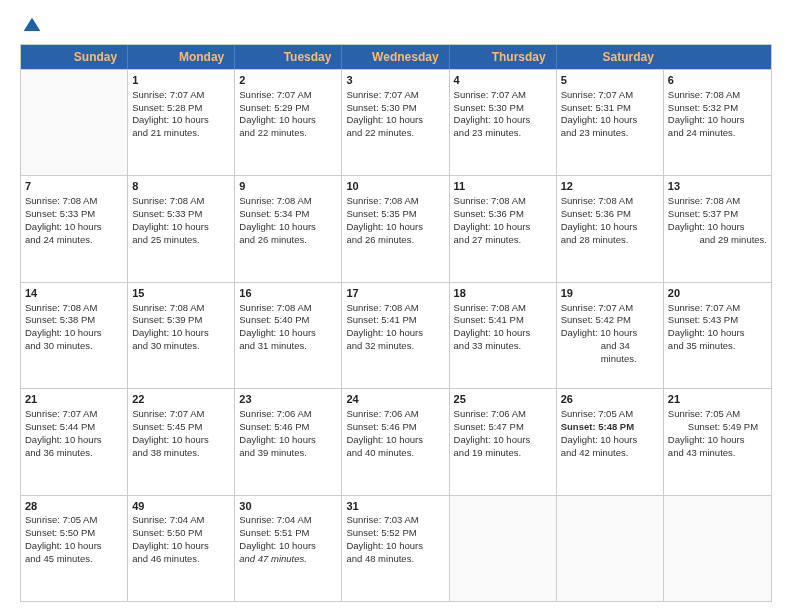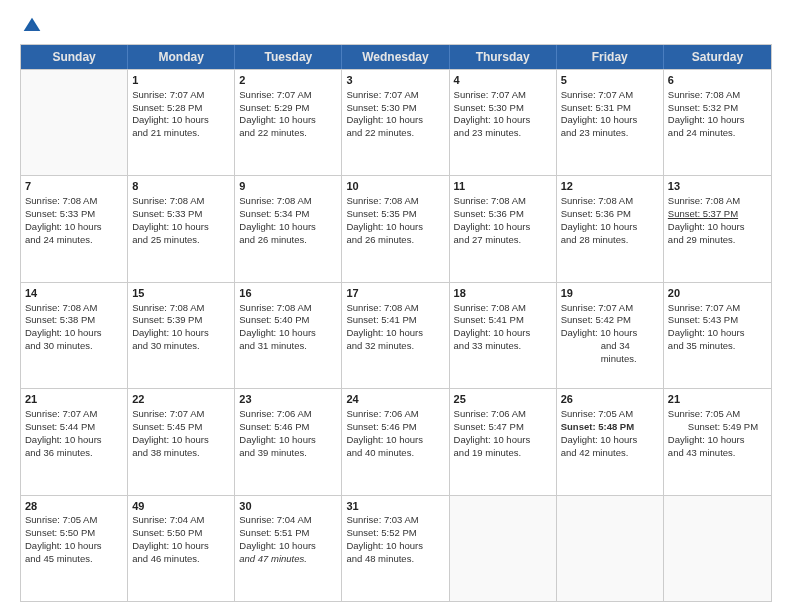--- a/index.html
+++ b/index.html
@@ -66,24 +66,24 @@
       display: flex;
       flex-direction: column;
       border: 1px solid #ccc;
     }
     .cal-header {
       display: grid;
       grid-template-columns: repeat(7, 1fr);
       background: #2962a8;
     }
     .cal-header-cell {
-      color: #e5e5e5;
+      color: #fdba74;
       font-size: 12px;
       font-weight: bold;
-      text-align: center;
+      text-align: right;
       padding: 5px 10px;
       border-right: 1px solid #4a7ec0;
     }
     .cal-header-cell:last-child { border-right: none; }
     .cal-body {
       display: flex;
       flex-direction: column;
       flex: 1;
     }
     .cal-row {
@@ -132,21 +132,20 @@
     </div>
   </div>
 
   <div class="calendar">
     <div class="cal-header">
     <div class="cal-header-cell">Sunday</div>
         <div class="cal-header-cell">Monday</div>
         <div class="cal-header-cell">Tuesday</div>
         <div class="cal-header-cell">Wednesday</div>
         <div class="cal-header-cell">Thursday</div>
-        <div class="cal-header-cell">Friday</div>
         <div class="cal-header-cell">Saturday</div>
       </div>
     <div class="cal-body">
     <div class="cal-row">
           <div class="cal-cell empty"></div>
           <div class="cal-cell">
             <span class="day-num">1</span>
             <span style="display: block;">Sunrise: 7:07 AM</span>
             <span style="display: block;">Sunset: 5:28 PM</span>
             <span style="display: block;">Daylight: 10 hours</span>
@@ -227,23 +226,23 @@
           <div class="cal-cell">
             <span class="day-num">12</span>
             <span style="display: block;">Sunrise: 7:08 AM</span>
             <span style="display: block;">Sunset: 5:36 PM</span>
             <span style="display: block;">Daylight: 10 hours</span>
             <span style="display: block;">and 28 minutes.</span>
           </div>
           <div class="cal-cell">
             <span class="day-num">13</span>
             <span style="display: block;">Sunrise: 7:08 AM</span>
-            <span style="display: block; text-decoration: underline;">Sunset: 5:37 PM</span>
-            <span style="display: block;">Daylight: 10 hours</span>
-            <span style="display: block;">and 29 minutes.</span>
+            <span style="display: block;">Sunset: 5:37 PM</span>
+            <span style="display: block;">Daylight: 10 hours</span>
+            <span style="display: block; text-align: right;">and 29 minutes.</span>
           </div>
         </div>
         <div class="cal-row">
           <div class="cal-cell">
             <span class="day-num">14</span>
             <span style="display: block;">Sunrise: 7:08 AM</span>
             <span style="display: block;">Sunset: 5:38 PM</span>
             <span style="display: block;">Daylight: 10 hours</span>
             <span style="display: block;">and 30 minutes.</span>
           </div>

